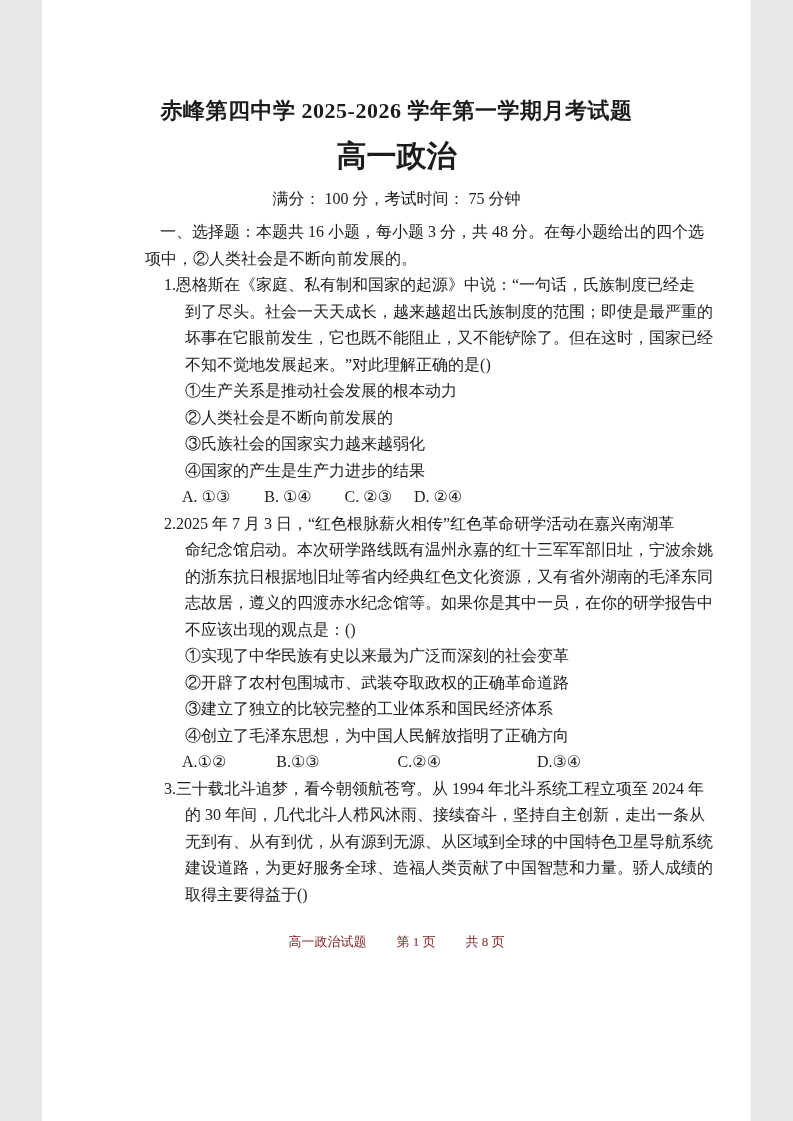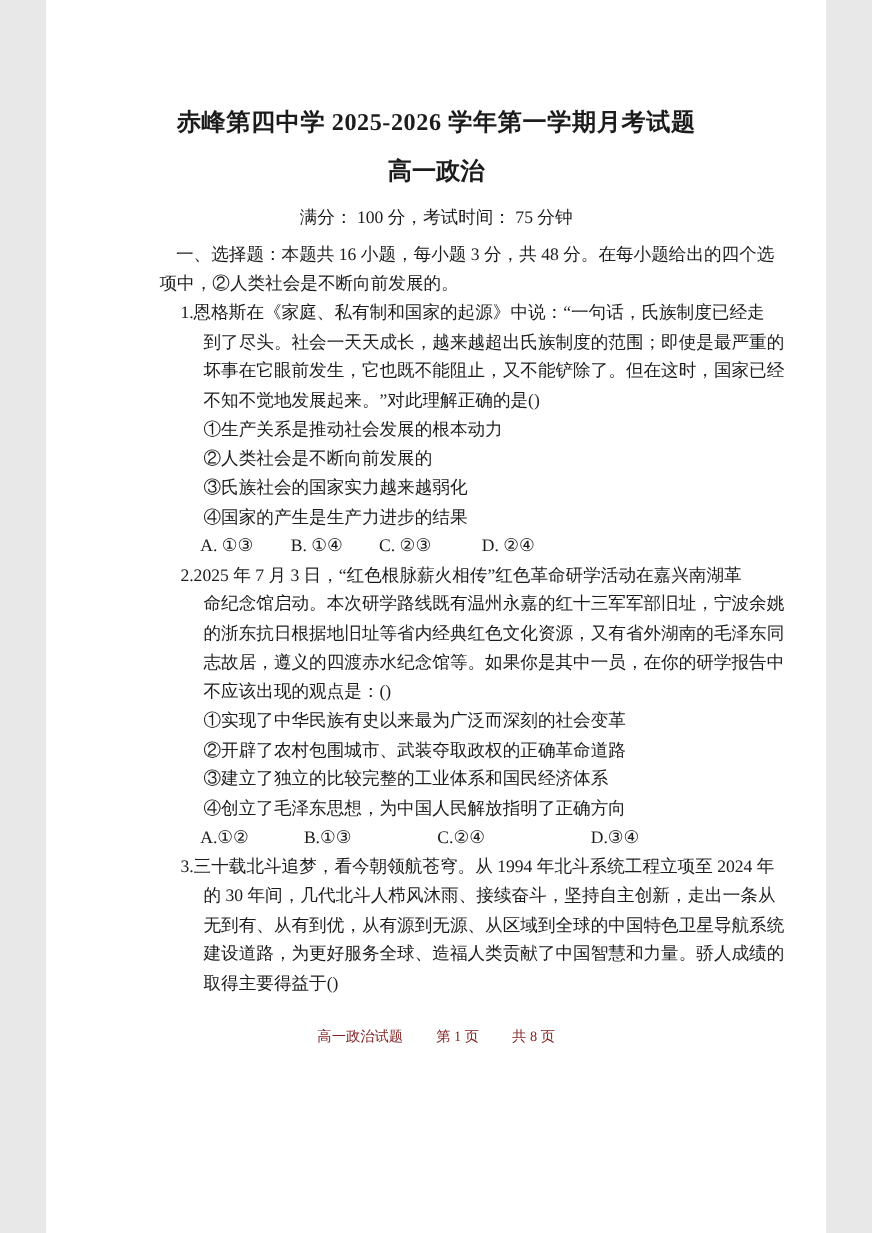--- a/index.html
+++ b/index.html
@@ -13,42 +13,42 @@
     overflow:hidden;
   }
   .title{
     margin:95px 0 0 0;
     font-size:22px;line-height:32px;
     font-weight:bold;text-align:center;
     letter-spacing:0.5px;
   }
   .subtitle{
     margin:12px 0 0 0;
-    font-size:22px;line-height:34px;
+    font-size:30px;line-height:34px;
     font-weight:bold;text-align:center;
   }
   .meta{
     margin:14px 0 0 0;
     font-size:16px;line-height:24px;
     text-align:center;
   }
   .body{margin-top:8px;}
   .line{
     font-size:16px;line-height:26.5px;
     white-space:nowrap;
   }
   .intro-first{margin-left:118px;}
   .intro-cont{margin-left:103px;}
   .q-first{margin-left:122px;}
   .q-cont{margin-left:143px;}
   .choices{margin-left:140px;}
   .choices span{display:inline-block;}
   .choices-q1 span:nth-child(2){margin-left:34px;}
   .choices-q1 span:nth-child(3){margin-left:33px;}
-  .choices-q1 span:nth-child(4){margin-left:46px;}
+  .choices-q1 span:nth-child(4){margin-left:22px;}
   .choices-q2 span:nth-child(2){margin-left:50px;}
   .choices-q2 span:nth-child(3){margin-left:78px;}
   .choices-q2 span:nth-child(4){margin-left:96px;}
   .footer{
     margin-top:26px;
     font-size:13px;line-height:16px;
     text-align:center;color:#7f1d1d;
   }
   .footer span{display:inline-block;}
   .footer span + span{margin-left:30px;}

